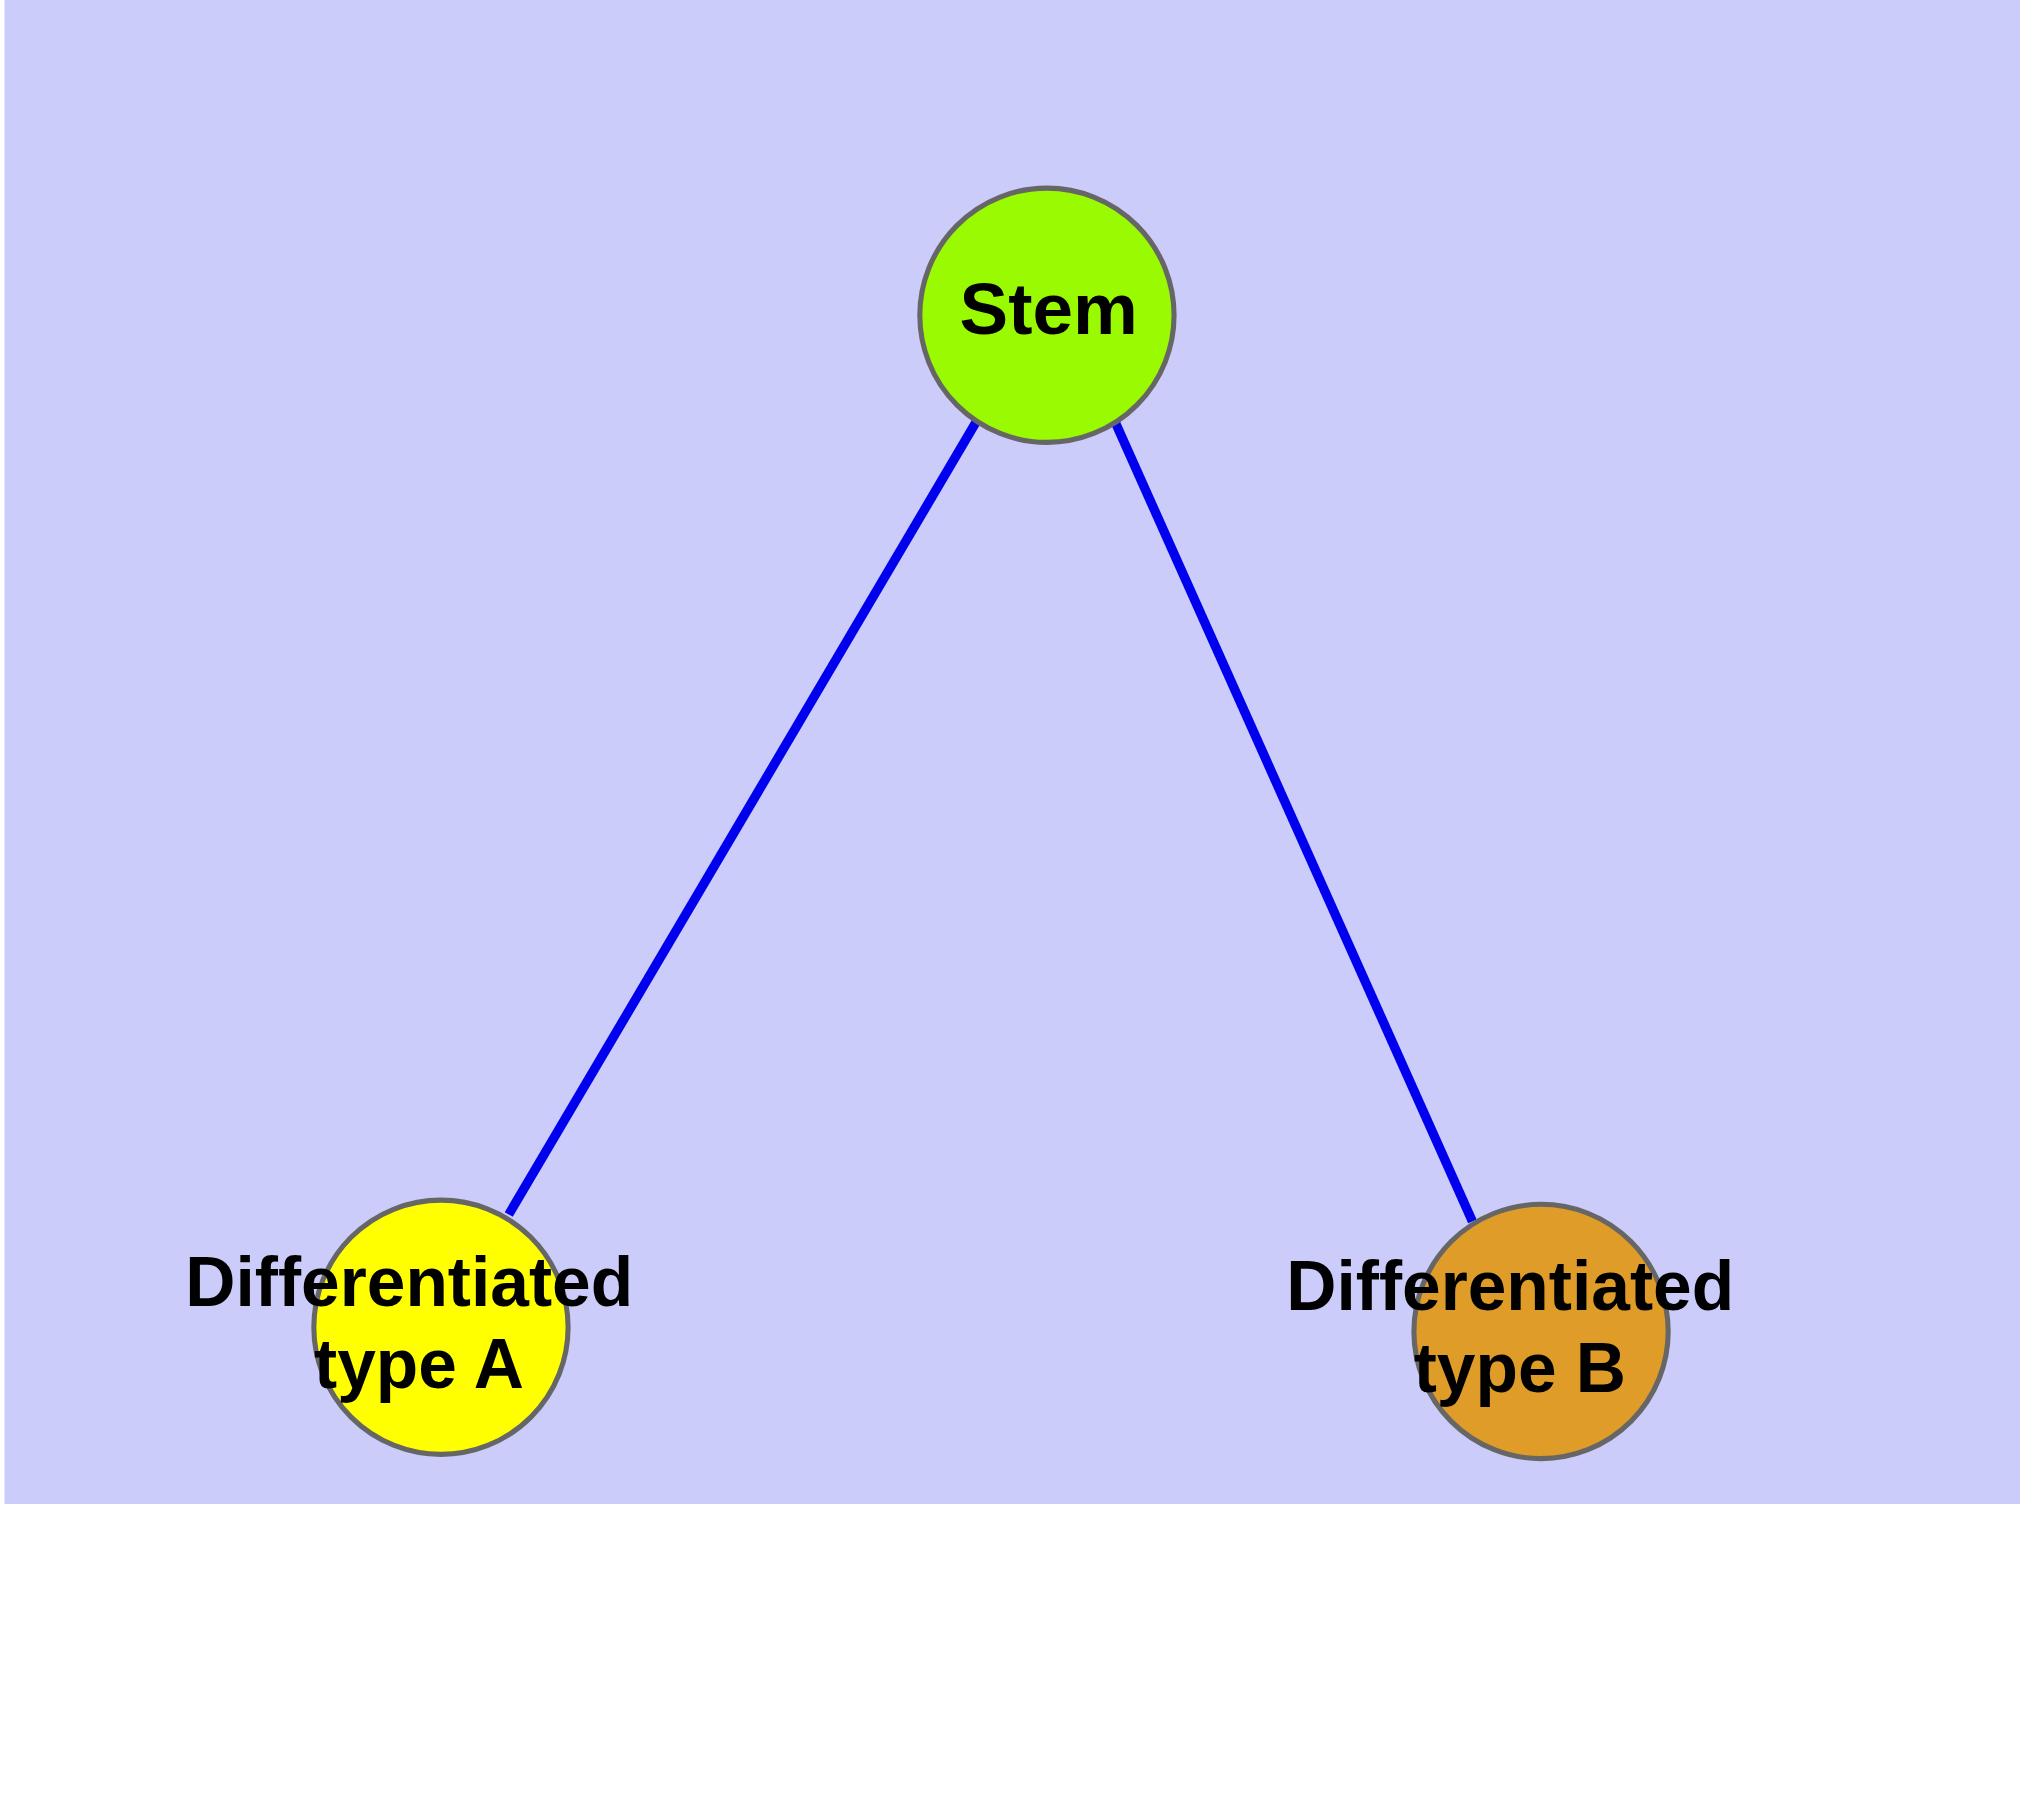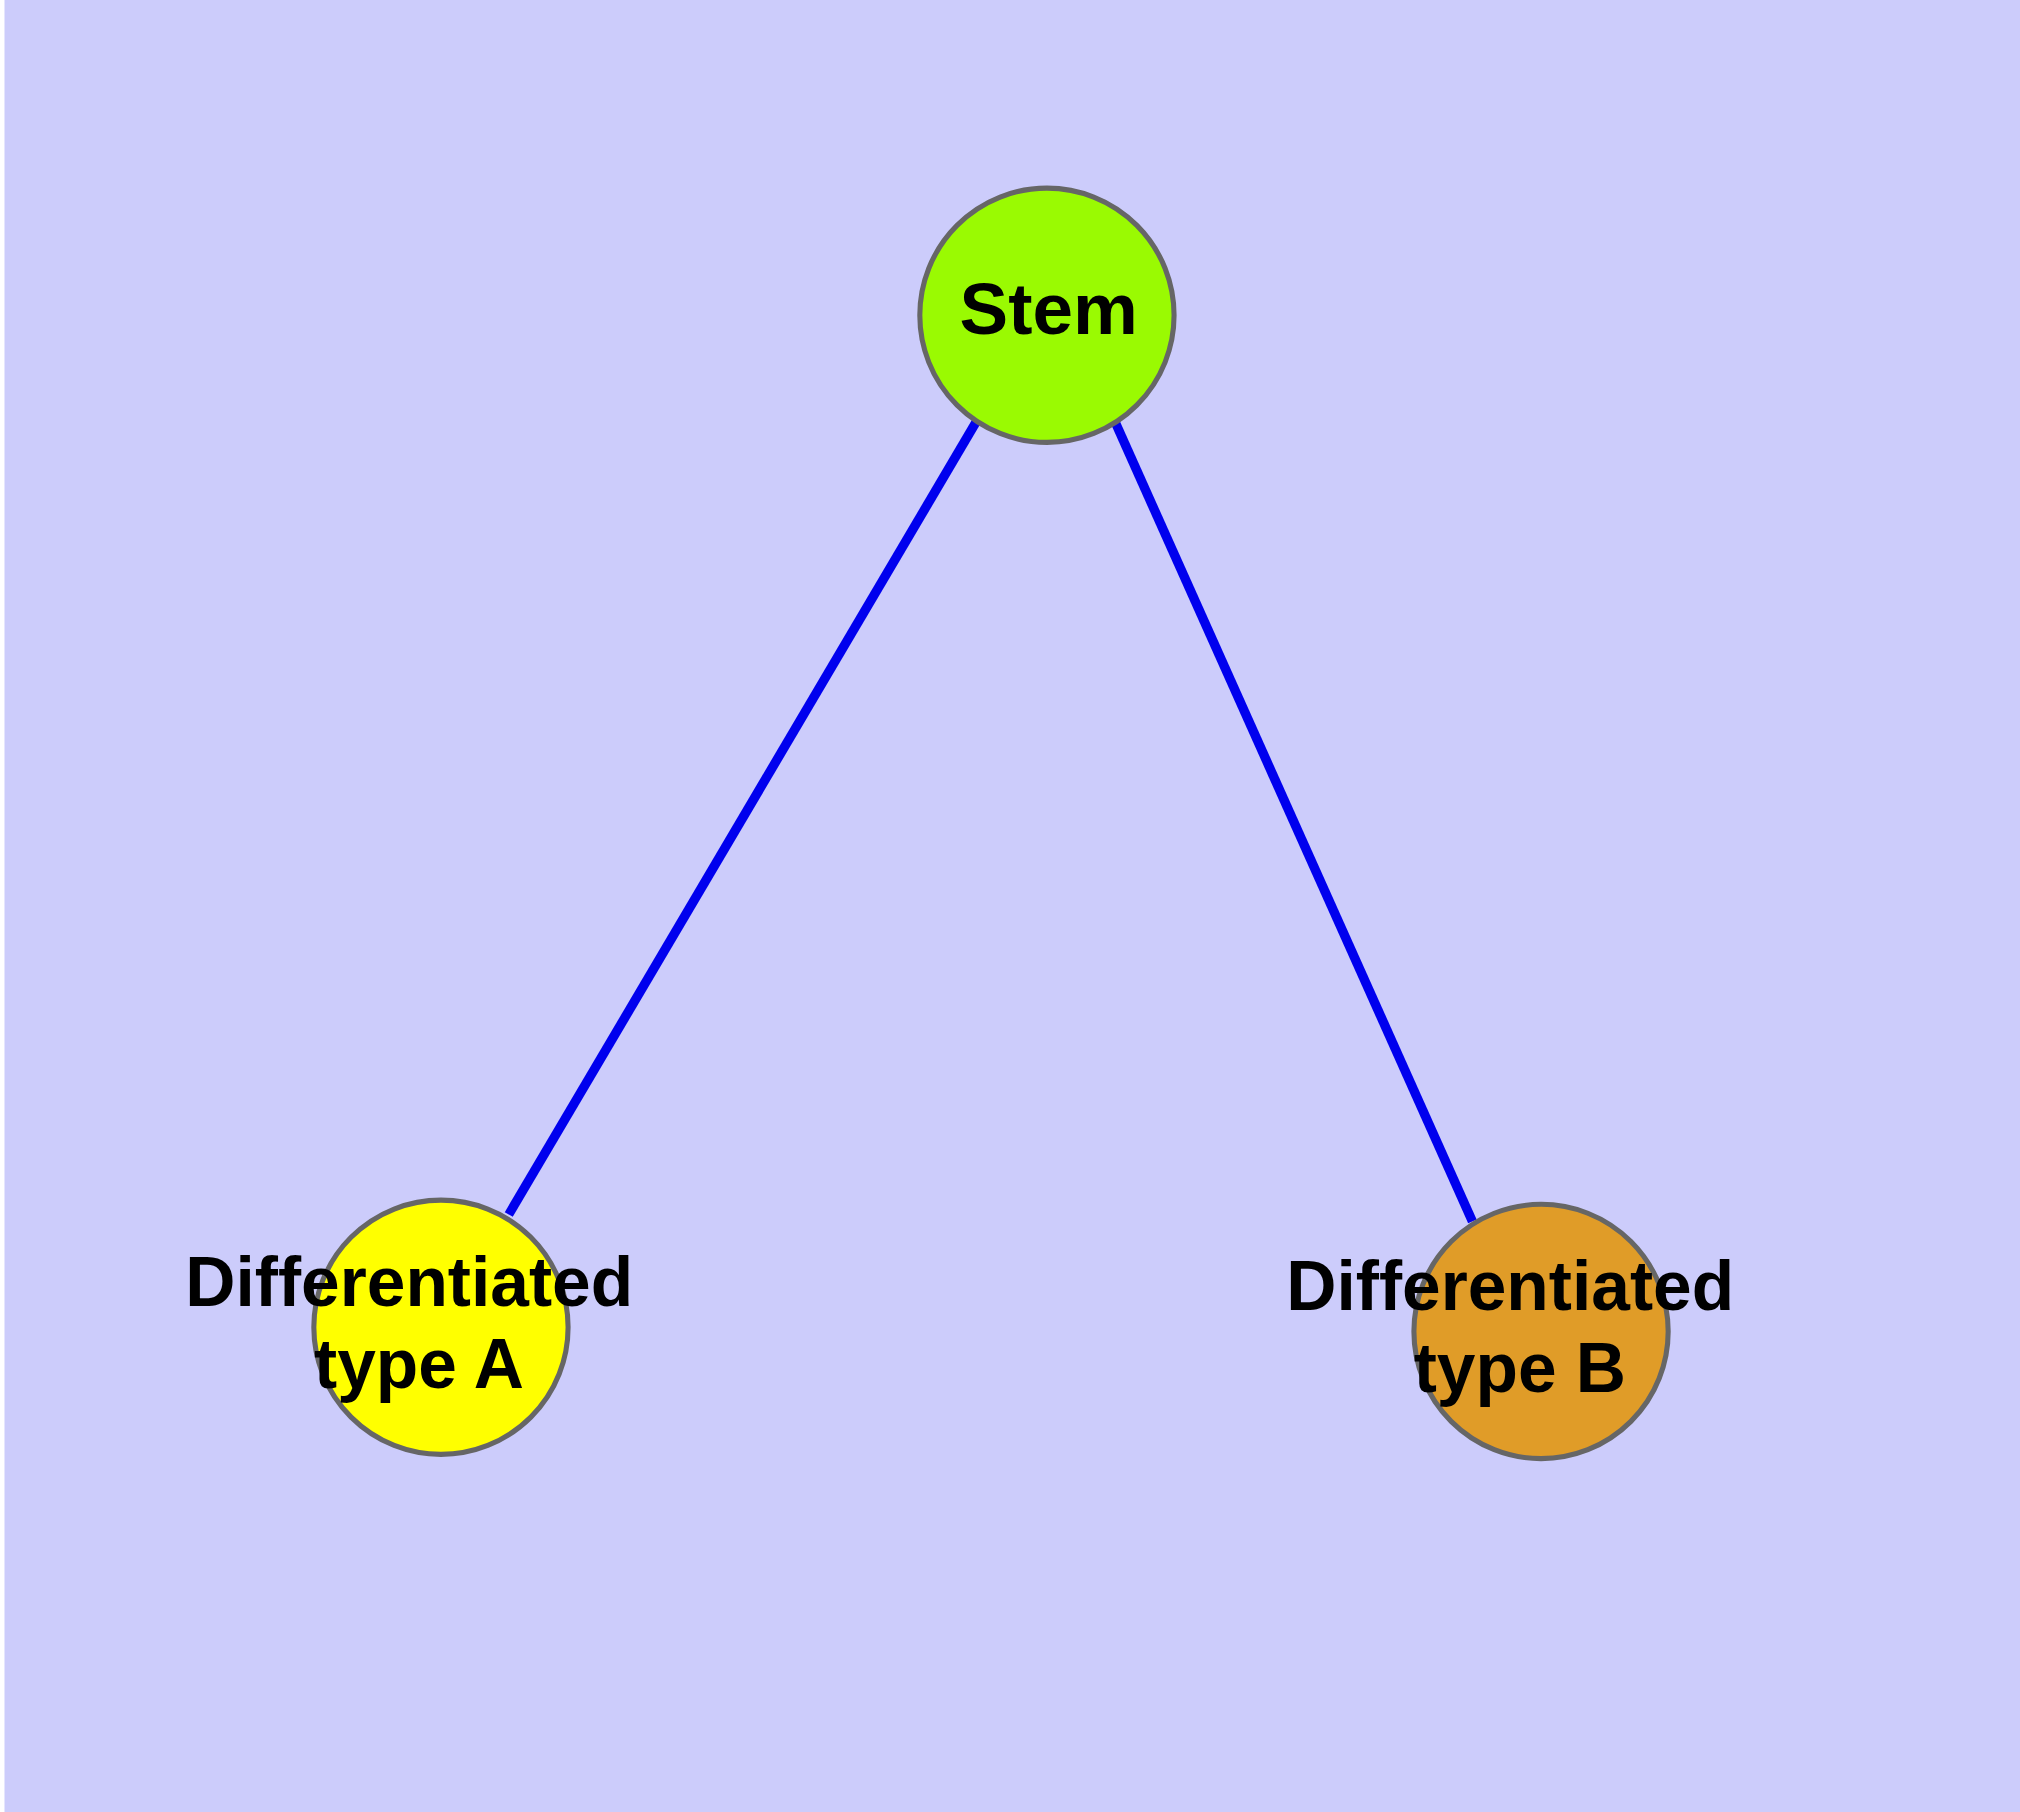--- a/index.html
+++ b/index.html
@@ -35,21 +35,21 @@
   .node-label-root {
     font-size: 86px;
   }
   .node-label-leaf {
     font-size: 82px;
   }
 </style>
 </head>
 <body>
 
-<div id="canvas" style="width: 2021px; height: 1812px;">
+<div id="canvas" style="width: 2021px; height: 1504px;">
   <svg id="graph-svg" viewBox="0 0 2384 2138" xmlns="http://www.w3.org/2000/svg">
 
     <rect id="bg-rect" x="5" y="0" width="2379" height="2138" fill="#ccccfb"></rect>
 
     <g id="edges-group">
       <line id="edge-0" x1="1152" y1="497" x2="600" y2="1433" stroke="#0000ee" stroke-width="11" stroke-linecap="butt"></line>
       <line id="edge-1" x1="1315" y1="497" x2="1737" y2="1441" stroke="#0000ee" stroke-width="11" stroke-linecap="butt"></line>
     </g>
 
     <g id="nodes-group">

